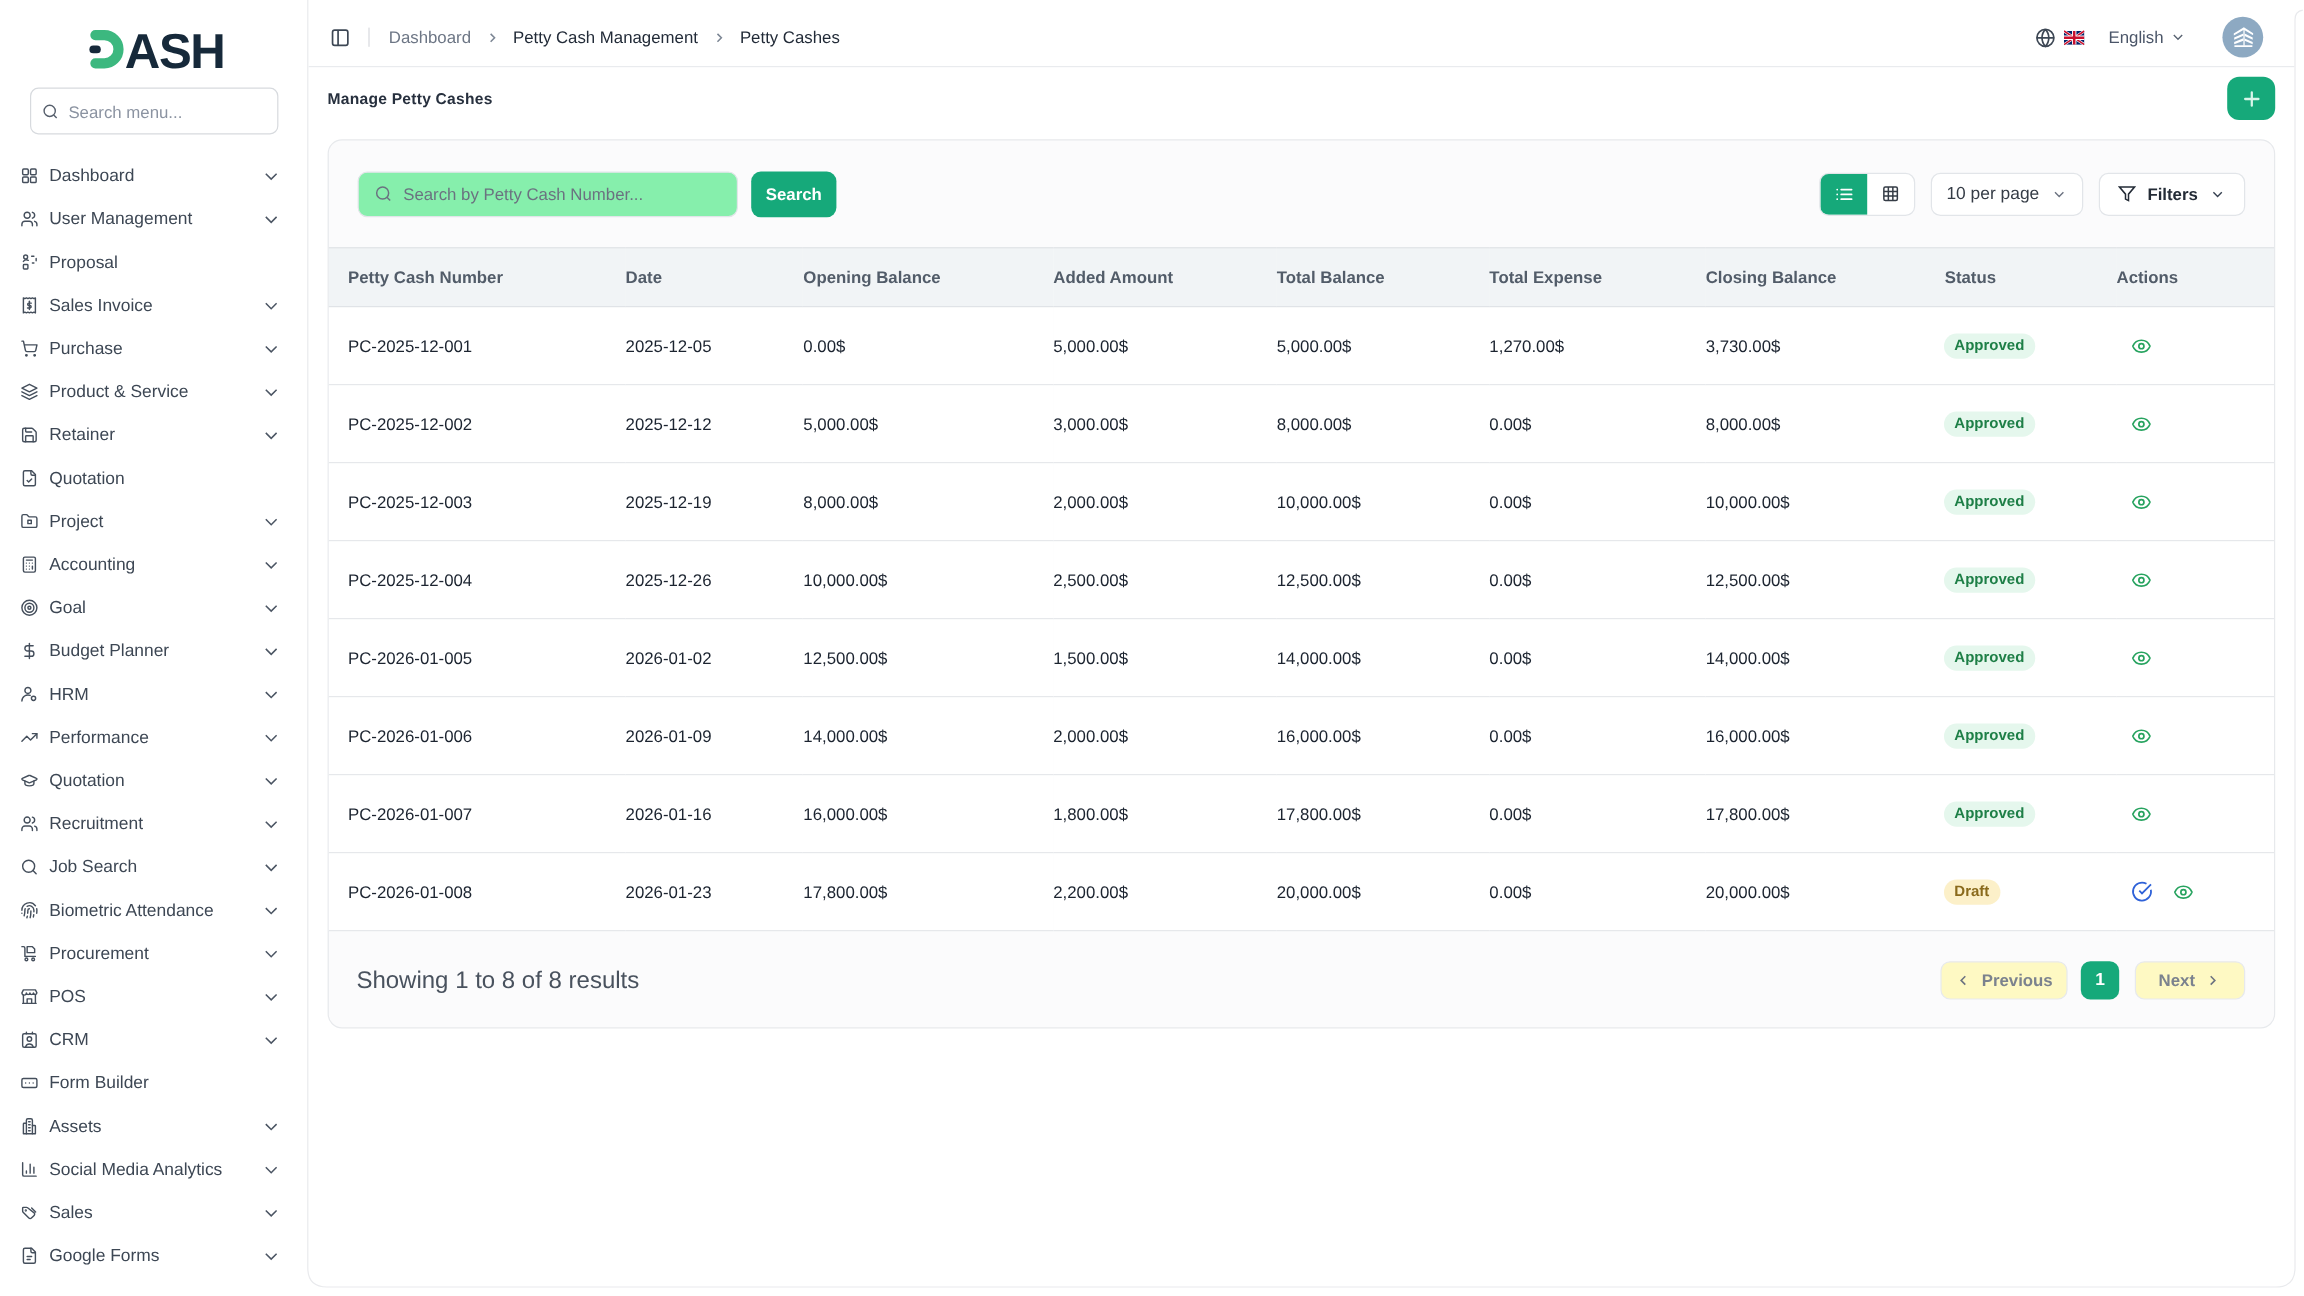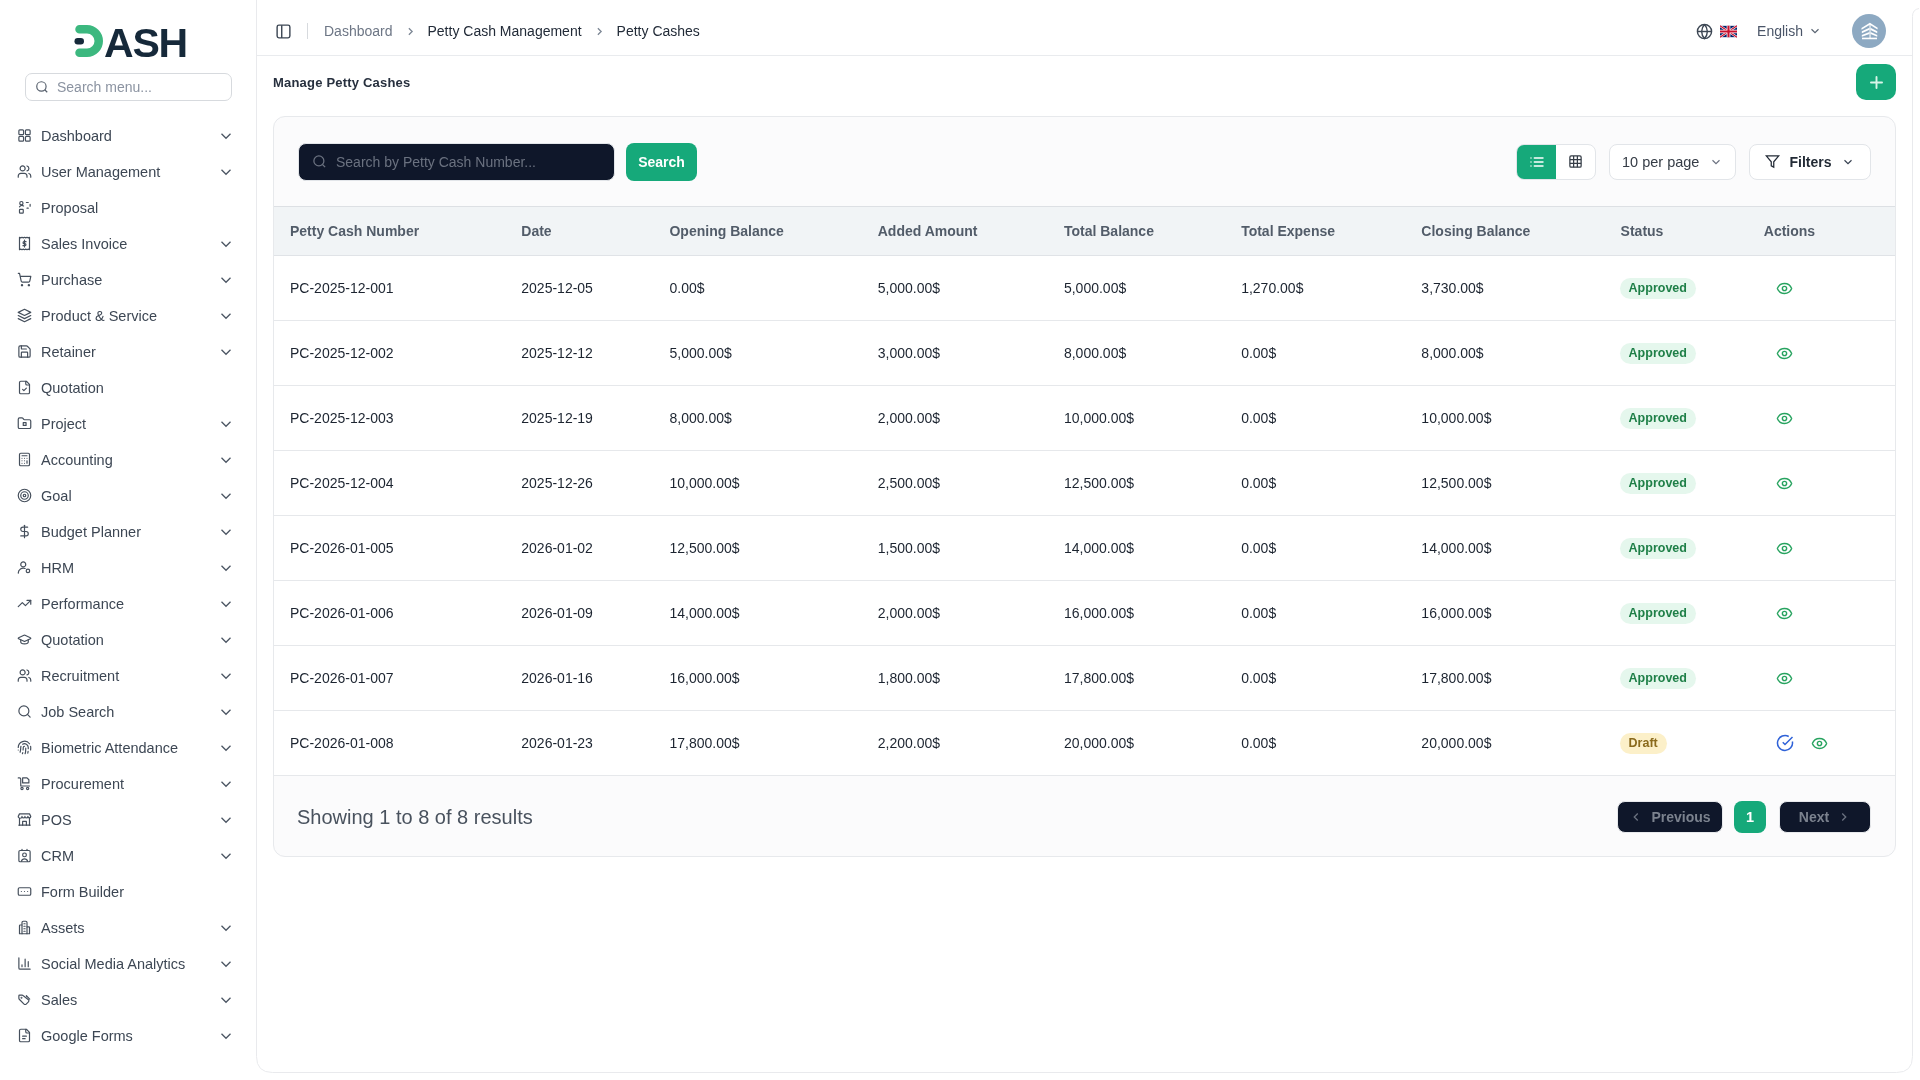--- a/index.html
+++ b/index.html
@@ -3,21 +3,21 @@
 <meta charset="utf-8">
 <style>
 * { margin:0; padding:0; box-sizing:border-box; }
 html,body { width:1920px; height:1080px; overflow:hidden; background:#fff;
   font-family:"Liberation Sans", sans-serif; color:#1f2937; }
 svg { display:block; }
 
 
 .sidebar { position:fixed; left:0; top:0; width:257px; height:1080px; background:#fff; }
 .logo { margin:23.5px 0 0 74px; }
-.sb-search { position:relative; margin:15.5px 25px 0 25px; height:28px;
+.sb-search { position:relative; margin:15.5px 25px 0 25px; height:39px;
   border:1px solid #d7dade; border-radius:7px; display:flex; align-items:center; }
 .sb-search svg { margin-left:9px; }
 .sb-search span { margin-left:8px; font-size:14px; color:#8b93a1; }
 .nav { margin-top:16.5px; }
 .nav-item { height:36px; display:flex; align-items:center; padding:0 22px 0 17px;
   font-size:14.5px; color:#3d4754; }
 .nav-item .nico { width:15px; height:15px; margin-right:9px; color:#454f5c; flex:none; }
 .nav-item .nico svg { width:15px; height:15px; }
 .nav-item .chev { margin-left:auto; color:#4b5563; }
 
@@ -36,21 +36,21 @@
 
 .content { padding:0 16px; }
 .title-row { margin-top:8px; height:36px; display:flex; align-items:center; }
 .title-row h1 { font-size:13px; font-weight:bold; color:#27303e; letter-spacing:.2px; }
 .btn-plus { margin-left:auto; width:40px; height:36px; background:#16a97a; border:none;
   border-radius:10px; display:flex; align-items:center; justify-content:center; }
 
 .card { margin-top:16px; height:741px; background:#fbfbfc; border:1px solid #e7e9ec;
   border-radius:12px; }
 .toolbar { height:89px; display:flex; align-items:center; padding:0 24px; }
-.inp { width:317px; height:38px; background:#0f172a; border:1px solid #e2e5e9; border-radius:8px;
+.inp { width:317px; height:38px; background:#86efac; border:1px solid #e2e5e9; border-radius:8px;
   display:flex; align-items:center; }
 .inp svg { margin-left:13px; }
 .inp span { margin-left:9px; font-size:14px; color:#6b7280; }
 .btn-search { margin-left:11px; width:71px; height:38px; background:#16a97a; color:#fff;
   font-size:14px; font-weight:bold; border:none; border-radius:8px;
   font-family:"Liberation Sans", sans-serif; }
 .tb-controls { margin-left:auto; display:flex; align-items:center; gap:13px; }
 .vtoggle { display:flex; width:80px; height:36px; border:1px solid #e2e5e9; border-radius:8px;
   overflow:hidden; background:#fff; }
 .vtoggle .half { width:40px; display:flex; align-items:center; justify-content:center; }
@@ -71,21 +71,21 @@
 tbody tr { height:65px; border-bottom:1px solid #e6e8eb; background:#fff; }
 td { font-size:14px; color:#1c2430; }
 .badge { display:inline-block; margin-left:5px; padding:3.5px 9px; border-radius:999px; font-size:12.5px; font-weight:bold; }
 .badge.ok { background:#e5f7ed; color:#1e7f47; }
 .badge.draft { background:#fcf0c9; color:#8a6a1c; }
 .acts { display:flex; align-items:center; gap:17px; margin-left:12px; }
 
 .cfoot { height:82px; display:flex; align-items:center; padding:0 24px 0 23px; }
 .cfoot .info { font-size:20px; color:#49525e; }
 .pager { margin-left:auto; display:flex; align-items:center; }
-.pg-btn { height:32px; background:#0f172a; border:1px solid #e7e9ec; border-radius:8px;
+.pg-btn { height:32px; background:#fef9c3; border:1px solid #e7e9ec; border-radius:8px;
   display:flex; align-items:center; justify-content:center; color:#7b828e; font-size:14px;
   font-weight:bold; }
 .pg-prev { width:106px; gap:8px; }
 .pg-next { width:92px; gap:8px; }
 .pg-one { width:32px; height:32px; margin:0 13px 0 11px; background:#16a97a; color:#fff;
   border:none; border-radius:8px; display:flex; align-items:center; justify-content:center;
   font-size:14.5px; font-weight:bold; }
 
 .frame { position:fixed; left:0; top:0; pointer-events:none; }
 </style>

